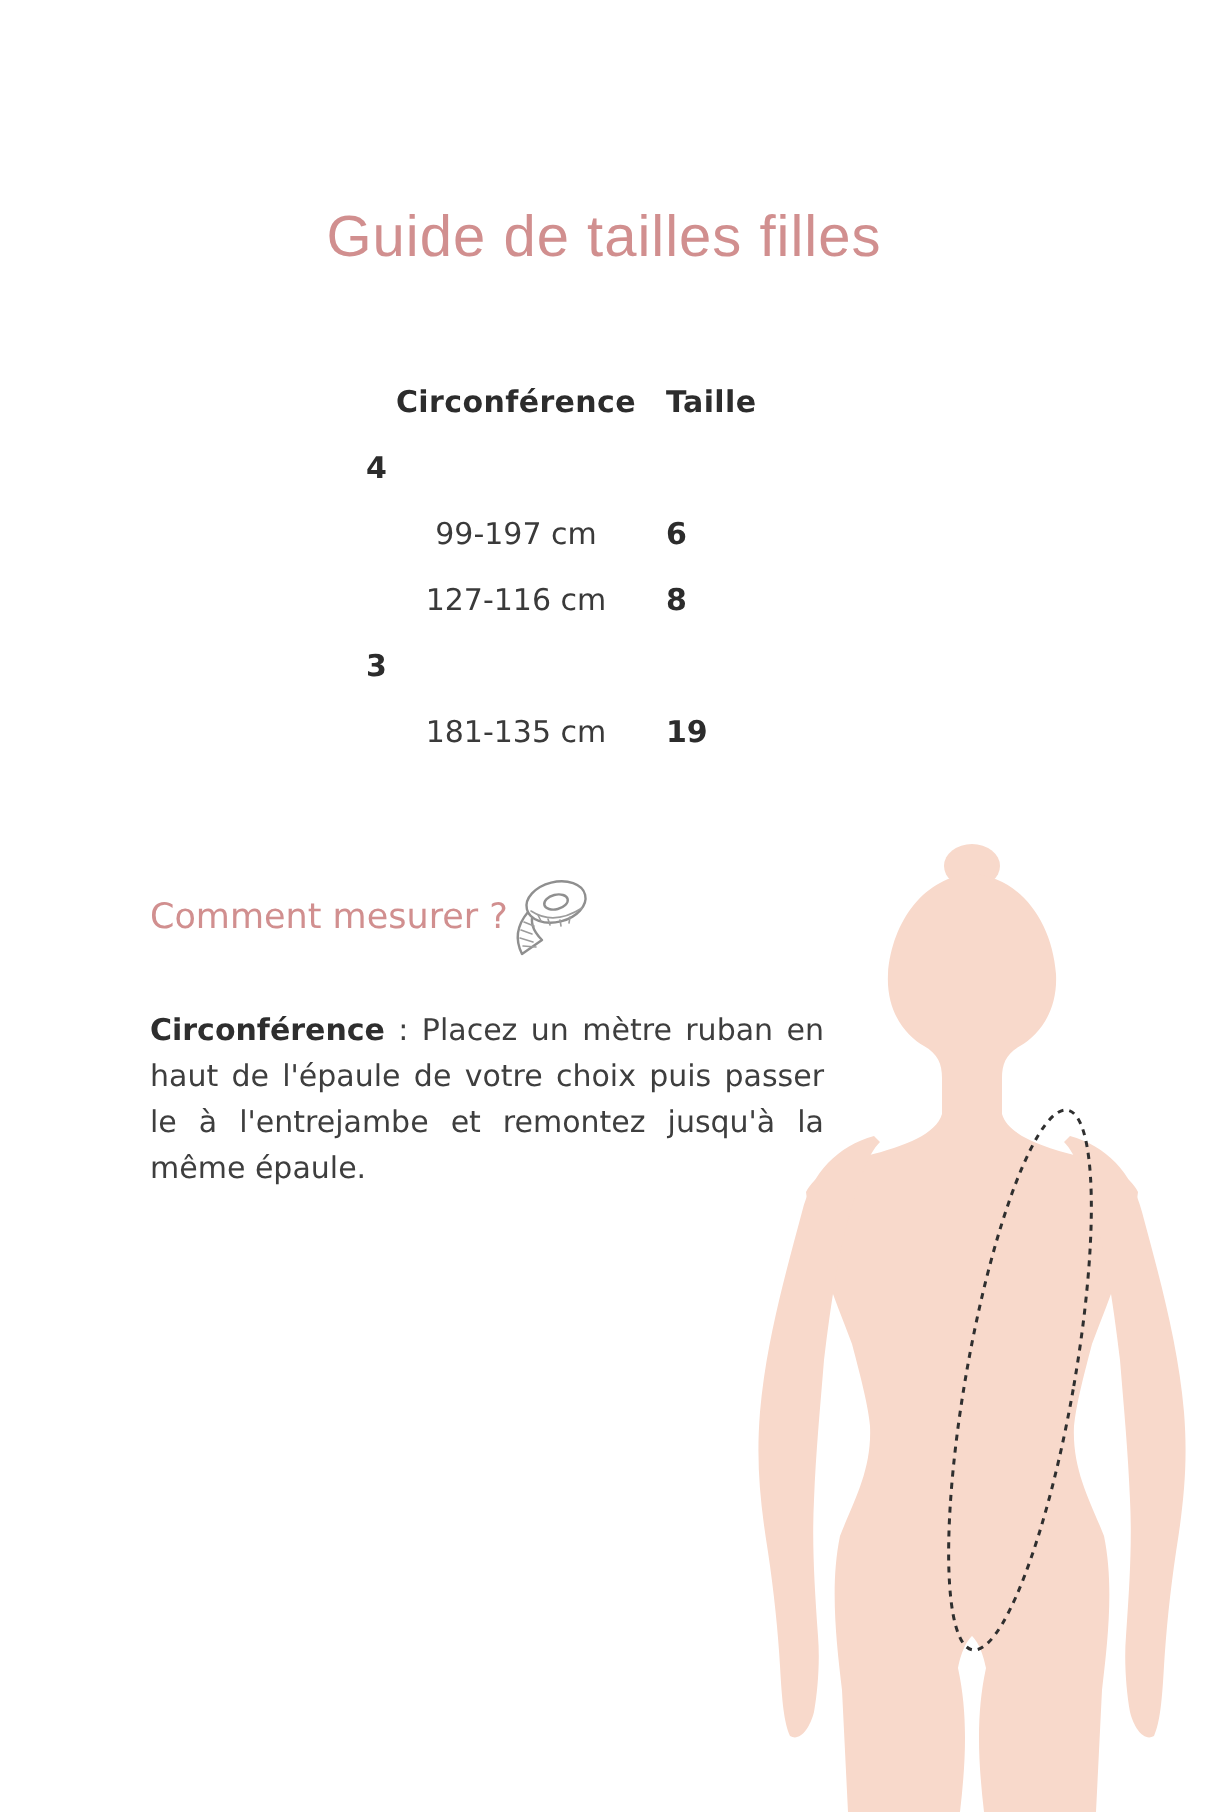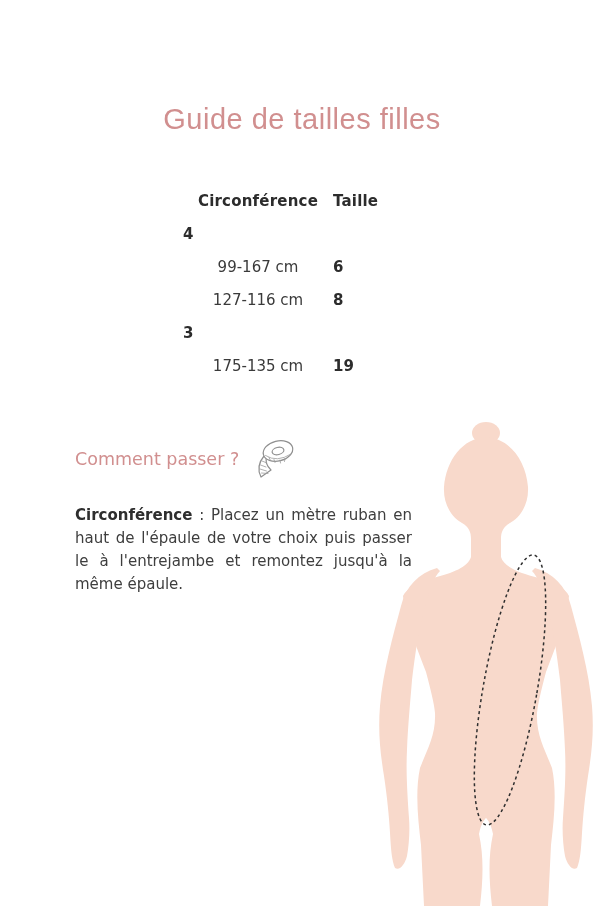--- a/index.html
+++ b/index.html
@@ -55,37 +55,37 @@
 
   <div class="size-table">
     <div class="trow thead">
       <div class="c1">Circonférence</div>
       <div class="c2">Taille</div>
     </div>
     <div class="trow">
       <div class="c2 num">4</div>
     </div>
     <div class="trow">
-      <div class="c1 val">99-167 cm</div>
+      <div class="c1 val">99-197 cm</div>
       <div class="c2 num">6</div>
     </div>
     <div class="trow">
       <div class="c1 val">127-116 cm</div>
       <div class="c2 num">8</div>
     </div>
     <div class="trow">
       <div class="c2 num">3</div>
     </div>
     <div class="trow">
-      <div class="c1 val">175-135 cm</div>
+      <div class="c1 val">181-135 cm</div>
       <div class="c2 num">19</div>
     </div>
   </div>
 
-  <div class="how-heading">Comment passer ?</div>
+  <div class="how-heading">Comment mesurer ?</div>
 
   <svg class="tape-icon" viewBox="0 0 48 48" aria-hidden="true">
     <g fill="#ffffff" stroke="#8f8f8f" stroke-width="1.2" stroke-linejoin="round">
       <path d="M14 20 C 9 26, 7 33, 11 41 L 21 34 C 16 29, 15 24, 17 20 Z"></path>
       <ellipse cx="28" cy="15" rx="15" ry="10" transform="rotate(-14 28 15)"></ellipse>
       <ellipse cx="28" cy="15" rx="6" ry="3.6" transform="rotate(-14 28 15)"></ellipse>
     </g>
     <g stroke="#9c9c9c" stroke-width="0.8" fill="none" stroke-linecap="round">
       <path d="M12 25 L17 27 M10.5 29 L16 31 M10 33 L16.5 35 M11.5 37 L18 37.5"></path>
       <path d="M15.5 19.5 Q 27 27 41 18"></path>

